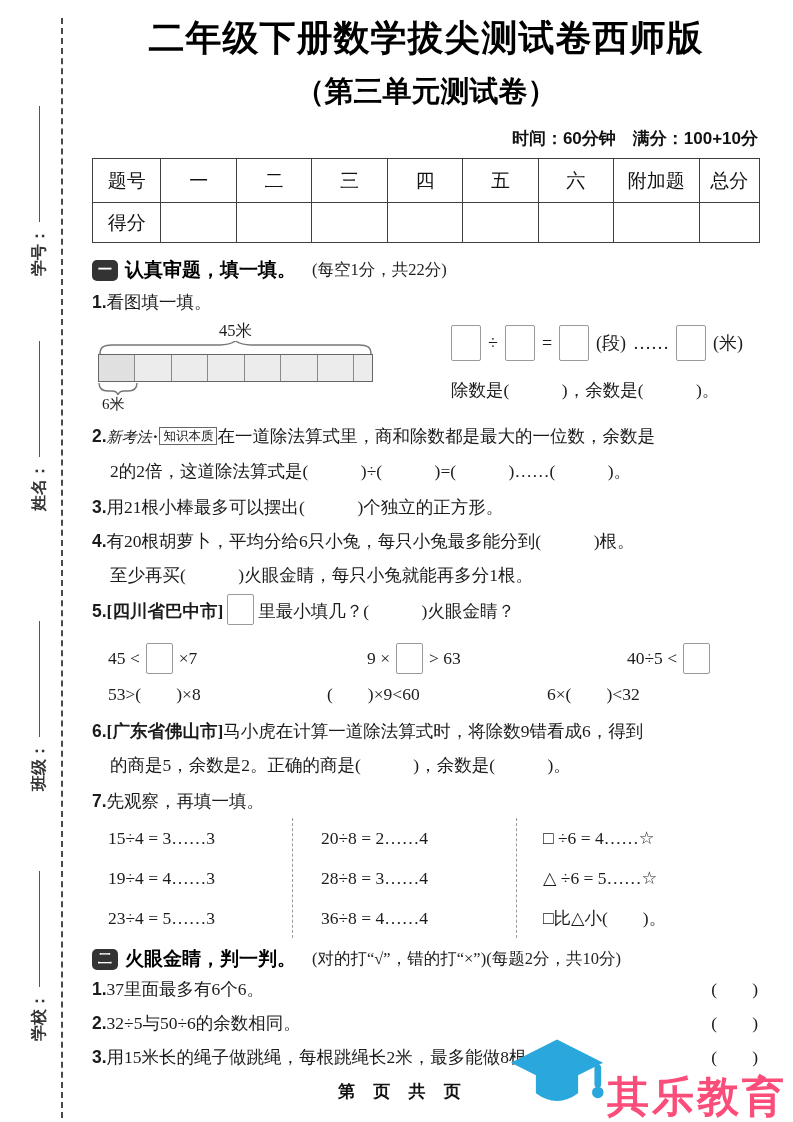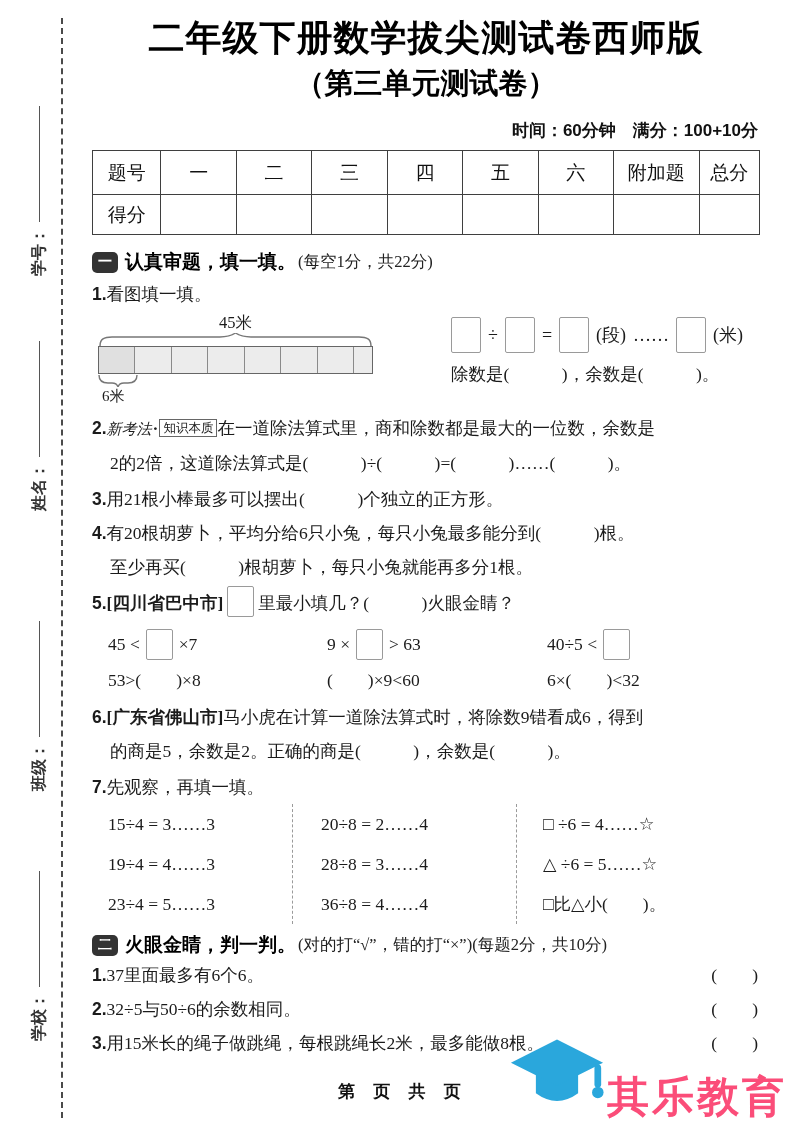--- a/index.html
+++ b/index.html
@@ -11,35 +11,35 @@
   .fold-line { position:absolute; left:61px; top:18px; height:1100px; border-left:2px dashed #4a4a4a; }
   .side-unit { position:absolute; left:-46px; width:170px; height:22px; display:flex; align-items:center;
                transform:rotate(-90deg); transform-origin:center; }
   .side-label { font-size:16px; color:#333; white-space:nowrap; font-weight:bold; }
   .side-line { flex:1; border-bottom:1.6px solid #555; margin-left:6px; height:1px; }
 
   
   .content { position:absolute; left:92px; top:0; width:668px; }
   .title { padding-top:16px; text-align:center; font-family:"Liberation Sans","DejaVu Sans",sans-serif;
            font-weight:900; font-size:36px; line-height:44px; letter-spacing:1px; color:#000; }
-  .subtitle { margin-top:4px; text-align:center; font-family:"Liberation Sans","DejaVu Sans",sans-serif;
+  .subtitle { margin-top:12px; text-align:center; font-family:"Liberation Sans","DejaVu Sans",sans-serif;
               font-weight:900; font-size:29px; line-height:38px; color:#000; }
   .exam-info { margin-top:18px; text-align:right; font-family:"Liberation Sans","DejaVu Sans",sans-serif;
                font-weight:bold; font-size:17px; line-height:22px; color:#111; padding-right:2px; }
 
   table.score { margin-top:8px; width:668px; border-collapse:collapse; table-layout:fixed; }
   table.score td { border:1.5px solid #3f3f3f; text-align:center; font-size:19px; color:#111; }
   table.score tr.hdr td { height:44px; }
   table.score tr.scr td { height:40px; }
 
   .sec-head { margin-top:14px; display:flex; align-items:center; }
   .sec-badge { display:inline-flex; align-items:center; justify-content:center; width:26px; height:21px;
                background:#333; color:#fff; border-radius:5px; font-size:14px; font-weight:bold; margin-right:7px; flex:0 0 auto; }
   .sec-title { font-family:"Liberation Sans","DejaVu Sans",sans-serif; font-weight:900; font-size:19px; color:#000; }
-  .sec-note { font-size:16.5px; color:#222; margin-left:2px; }
+  .sec-note { font-size:16.5px; color:#222; margin-left:16px; }
 
   .qline { font-size:17.5px; line-height:34px; color:#1b1b1b; }
   .qnum { font-family:"Liberation Sans","DejaVu Sans",sans-serif; font-weight:bold; }
   .qsrc { font-weight:bold; }
   .indent { padding-left:18px; }
   .q1row { margin-top:2px; }
 
   
   .nm-name { font-family:"Liberation Sans","DejaVu Sans",sans-serif; font-weight:400; font-style:italic; font-size:15px; }
   .nm-sep { font-weight:bold; margin:0 1px; }
@@ -54,21 +54,21 @@
   .bar { display:flex; width:275px; height:28px; border:1.2px solid #666; }
   .bar .cell { flex:1; background:#ececec; border-left:1px solid #8a8a8a; }
   .bar .cell:first-child { border-left:none; background:#e0e0e0; }
   .bar .cell.last { flex:0 0 19px; }
   .brace-bottom { display:block; width:40px; height:12px; margin-top:1px; }
   .bar-bottom-label { font-size:15px; line-height:18px; padding-left:4px; }
   .q1-right { flex:1; padding-left:14px; }
   .eq-row { display:flex; align-items:center; gap:7px; font-size:18px; height:44px; }
   .ansbox { display:inline-block; width:30px; height:36px; border:1px solid #9a9a9a; border-radius:2px; background:#fff; }
   .ansbox.sm { width:27px; height:31px; vertical-align:-8px; margin:0 4px; }
-  .q1-right .qline { }
+  .q1-right .qline { margin-top:8px; }
 
   
   .eqgrid { display:flex; font-size:17.5px; line-height:36px; }
   .eqgrid .c1 { width:235px; padding-left:16px; }
   .eqgrid .c2 { width:220px; }
   .eqgrid .c3 { flex:1; }
   .eqitem { display:inline-flex; align-items:center; gap:6px; }
 
   
   .q7grid { display:flex; font-size:17.5px; }
@@ -210,26 +210,26 @@
     </div>
     <div class="qline indent">2的2倍，这道除法算式是(　　　)÷(　　　)=(　　　)……(　　　)。</div>
 
     <div class="qline" style="margin-top:2px;">
       <span class="qnum">3.</span><span>用21根小棒最多可以摆出(　　　)个独立的正方形。</span>
     </div>
 
     <div class="qline">
       <span class="qnum">4.</span><span>有20根胡萝卜，平均分给6只小兔，每只小兔最多能分到(　　　)根。</span>
     </div>
-    <div class="qline indent">至少再买(　　　)根胡萝卜，每只小兔就能再多分1根。</div>
+    <div class="qline indent">至少再买(　　　)火眼金睛，每只小兔就能再多分1根。</div>
 
     <div class="qline" style="margin-top:2px;">
       <span class="qnum">5.</span><span class="qsrc">[四川省巴中市]</span><span class="ansbox sm"></span><span>里最小填几？(　　　)火眼金睛？</span>
     </div>
-    <div class="eqgrid" style="margin-top:6px;">
+    <div class="eqgrid" style="margin-top:12px;gap:40px;">
       <span class="c1 eqitem">
           <span>45 &lt;</span>
           <span class="ansbox sm" style="vertical-align:0; margin:0;"></span>
           <span>×7</span>
         </span>
       <span class="c2 eqitem">
           <span>9 ×</span>
           <span class="ansbox sm" style="vertical-align:0; margin:0;"></span>
           <span>&gt; 63</span>
         </span>

